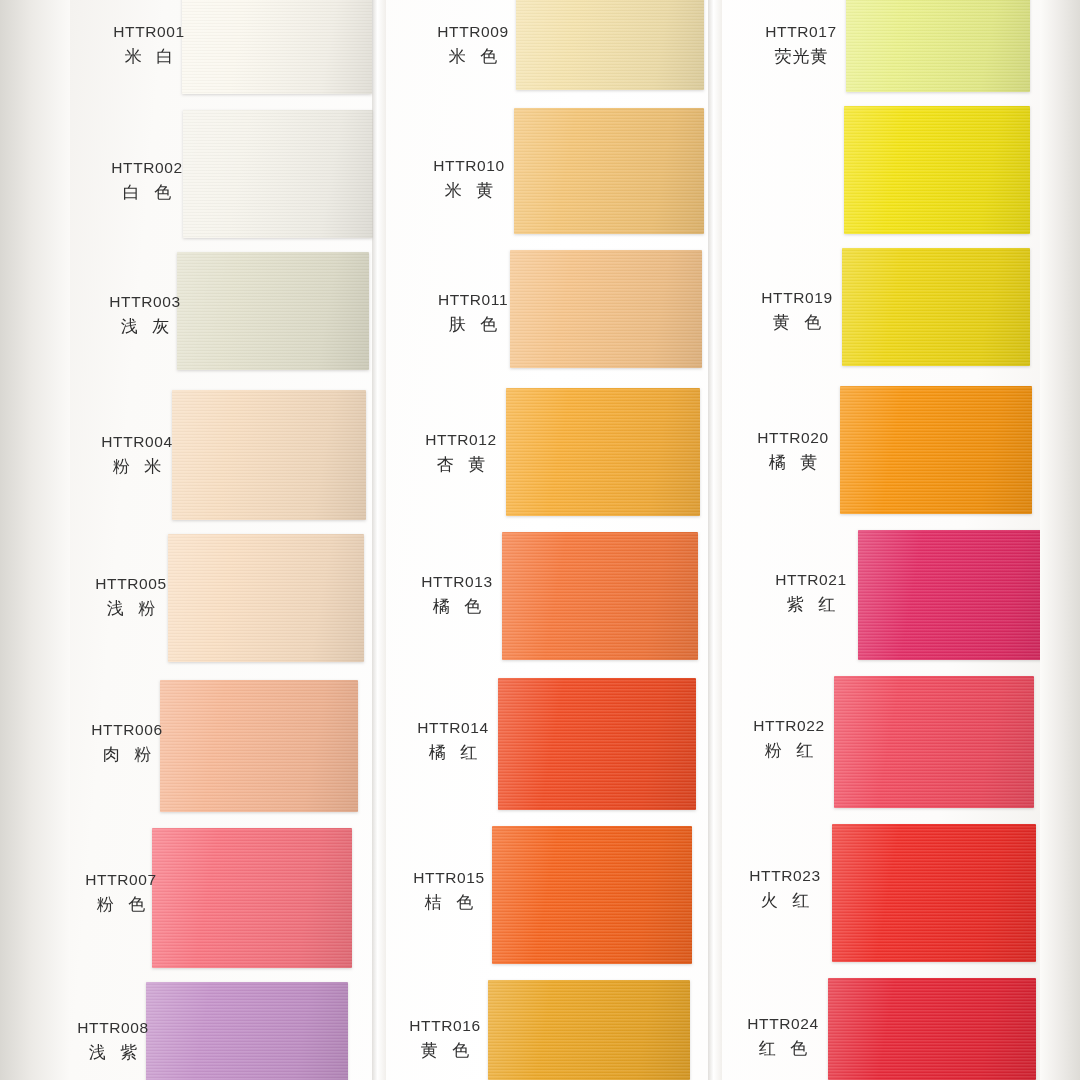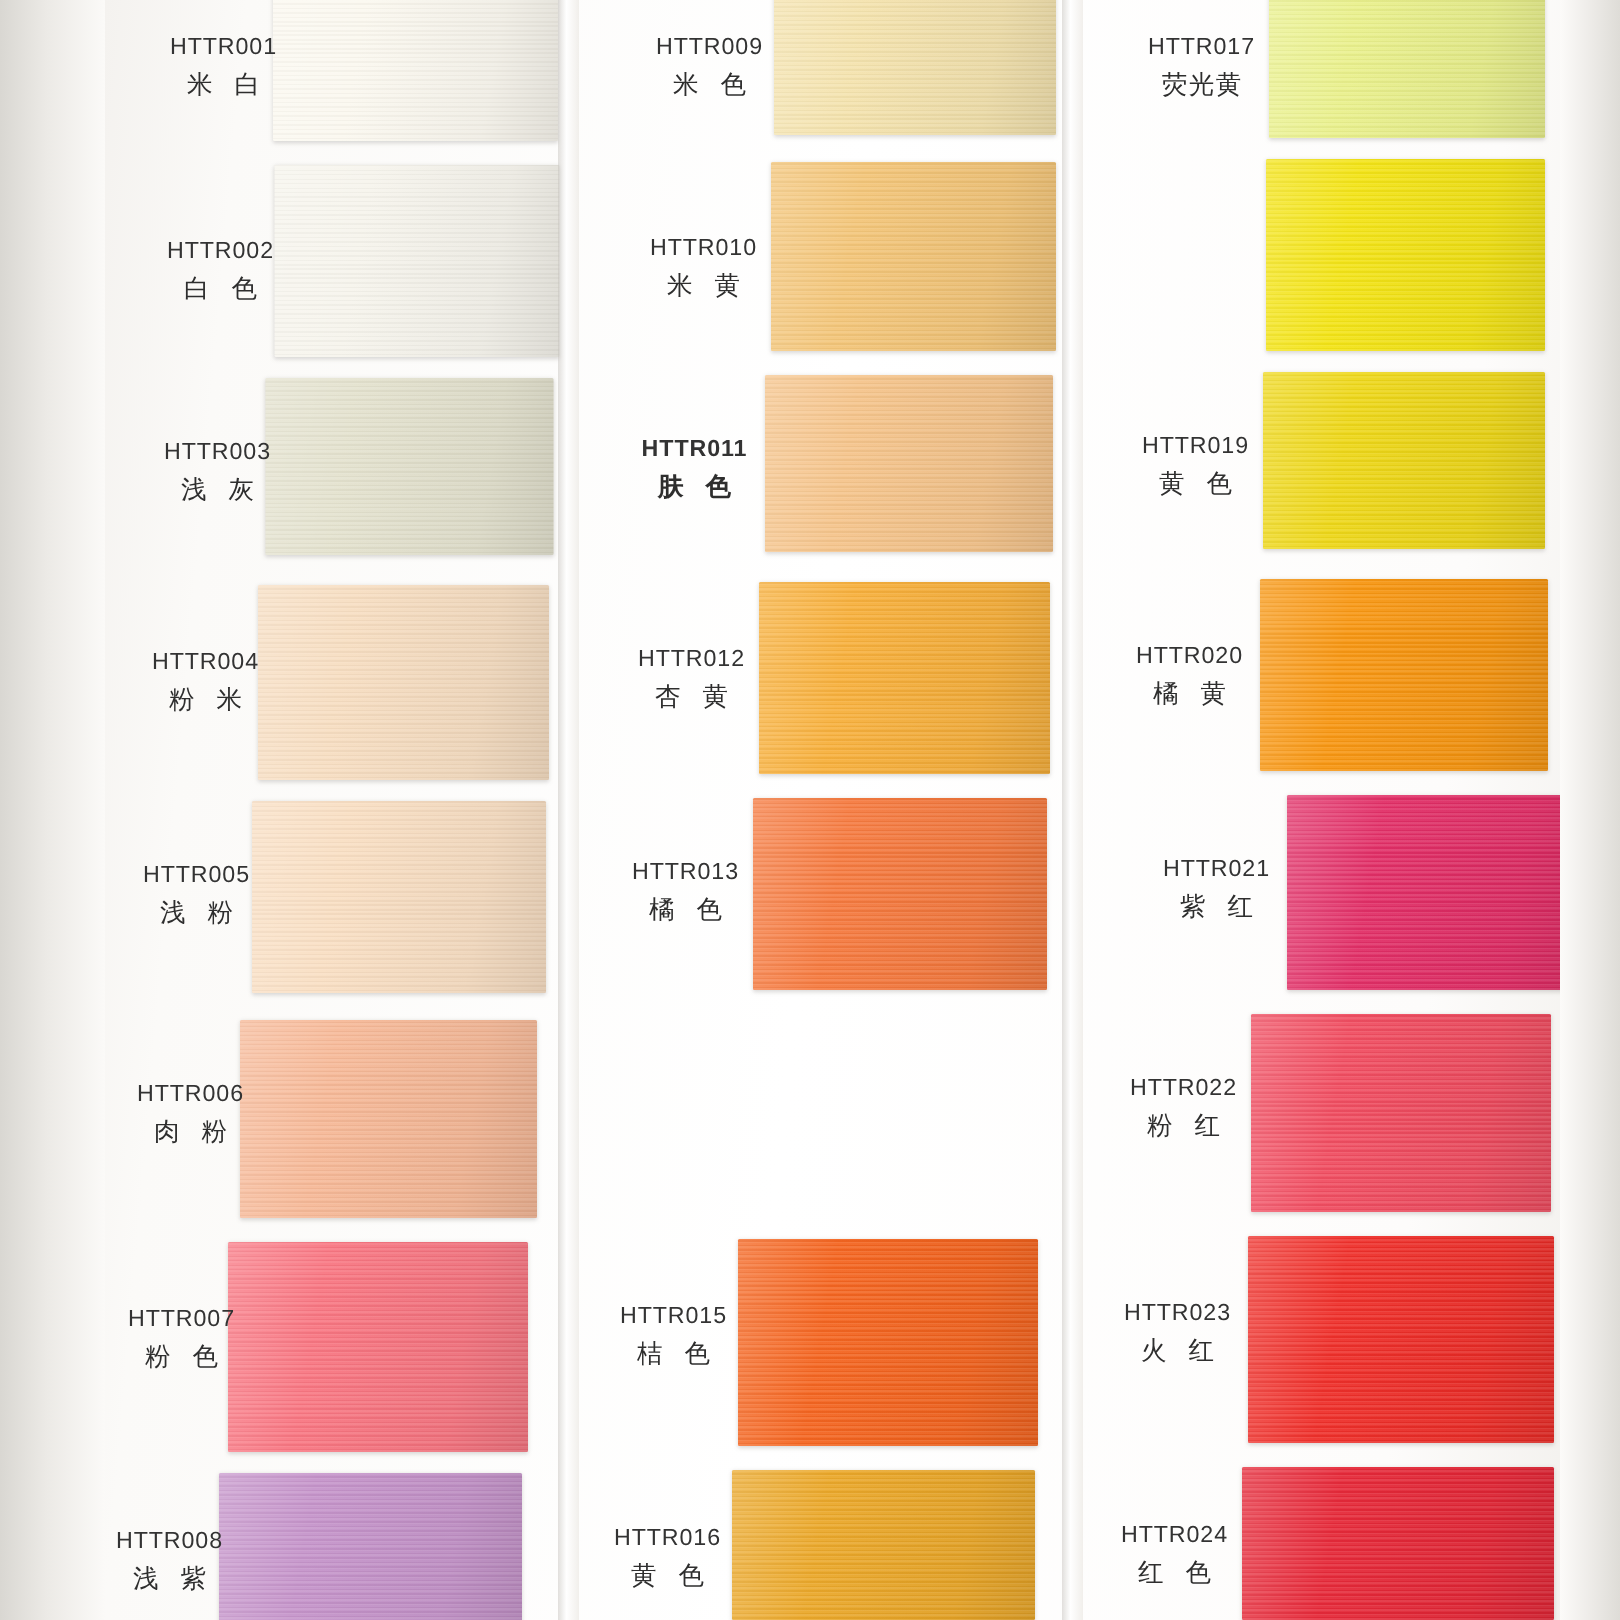--- a/index.html
+++ b/index.html
@@ -221,21 +221,21 @@
         <div class="code">HTTR010</div>
         <div class="name">米 黄</div>
       </div>
     </div>
 
     <div class="card" style="left:0; top:250px; width:318px; height:118px;">
       <div class="swatch" style="left:122px; top:0; width:192px; height:118px; background:#f5c389;">
         <div class="threadtex"></div>
         <div class="sheen"></div>
       </div>
-      <div class="label" style="left:20px; top:40px; width:110px;font-weight:bold;">
+      <div class="label" style="left:30px; top:40px; width:110px;">
         <div class="code">HTTR011</div>
         <div class="name">肤 色</div>
       </div>
     </div>
 
     <div class="card" style="left:0; top:388px; width:318px; height:128px;">
       <div class="swatch" style="left:118px; top:0; width:194px; height:128px; background:#f7ae38;">
         <div class="threadtex"></div>
         <div class="sheen"></div>
       </div>
@@ -249,20 +249,30 @@
       <div class="swatch" style="left:114px; top:0; width:196px; height:128px; background:#f5773b;">
         <div class="threadtex"></div>
         <div class="sheen"></div>
       </div>
       <div class="label" style="left:14px; top:40px; width:110px;">
         <div class="code">HTTR013</div>
         <div class="name">橘 色</div>
       </div>
     </div>
 
+    <div class="card" style="left:0; top:678px; width:318px; height:132px;">
+      <div class="swatch" style="left:110px; top:0; width:198px; height:132px; background:#ef4a22;">
+        <div class="threadtex"></div>
+        <div class="sheen"></div>
+      </div>
+      <div class="label" style="left:10px; top:40px; width:110px;">
+        <div class="code">HTTR014</div>
+        <div class="name">橘 红</div>
+      </div>
+    </div>
 
     <div class="card" style="left:0; top:826px; width:318px; height:138px;">
       <div class="swatch" style="left:104px; top:0; width:200px; height:138px; background:#f4621c;">
         <div class="threadtex"></div>
         <div class="sheen"></div>
       </div>
       <div class="label" style="left:6px; top:42px; width:110px;">
         <div class="code">HTTR015</div>
         <div class="name">桔 色</div>
       </div>

